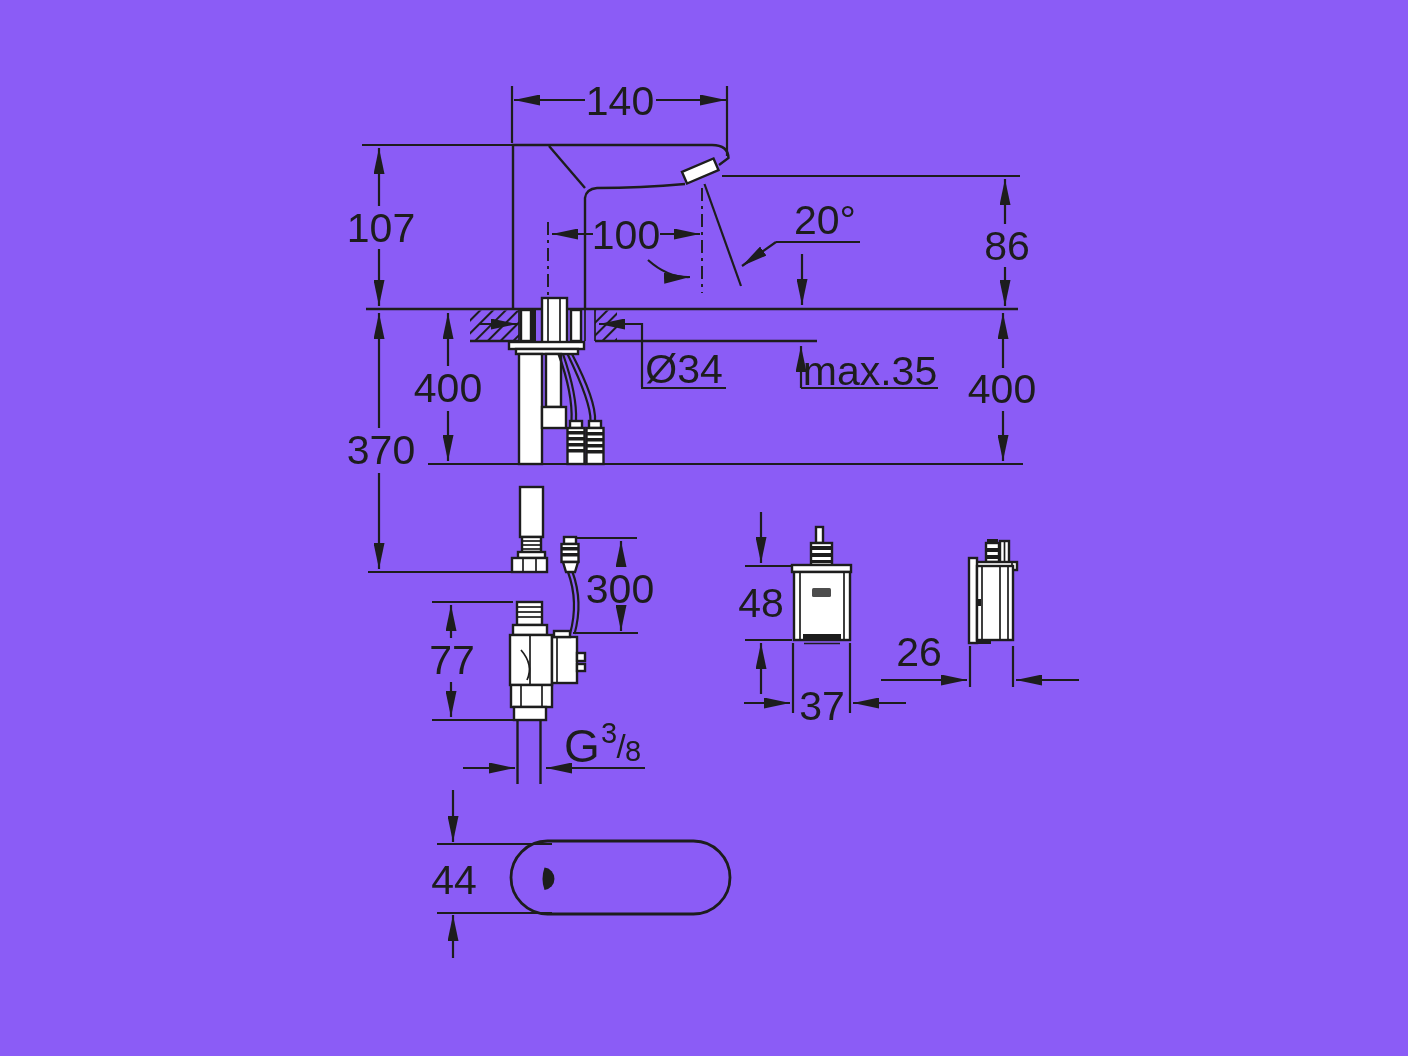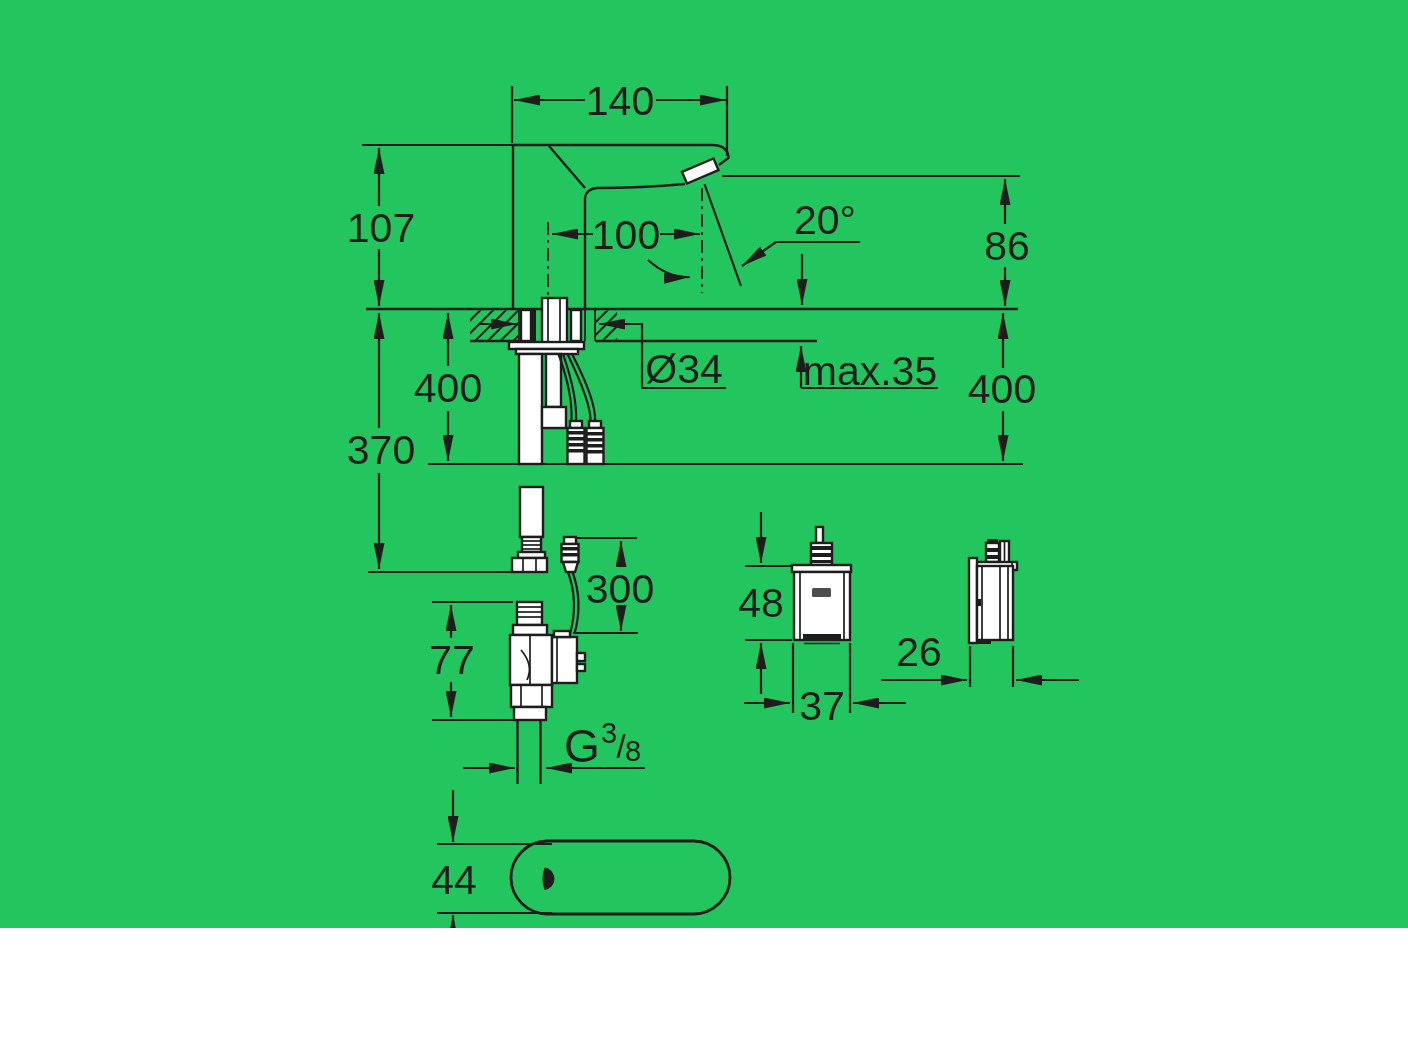--- a/index.html
+++ b/index.html
@@ -1,16 +1,16 @@
 <!DOCTYPE html>
 <html><head>
 <meta charset="utf-8">
 <style>
   html,body{margin:0;padding:0;background:#ffffff;}
-  .stage{position:relative;width:1408px;height:928px;background:#22c55e;overflow:hidden;}
+  .stage{position:relative;width:1408px;height:1056px;background:#8b5cf6;overflow:hidden;}
   svg{display:block;width:1408px;height:1056px;}
   svg text{font-family:"Liberation Sans","DejaVu Sans",sans-serif;fill:#1d1d1d;}
   .t{font-size:41px;text-anchor:middle;}
   .tg{font-size:46px;text-anchor:middle;}
   .ts{font-size:29px;text-anchor:middle;}
   .tsl{font-size:33px;text-anchor:middle;}
   .o{fill:#ffffff;stroke:#1d1d1d;stroke-width:2.4;stroke-linejoin:miter;}
   .ln{fill:none;stroke:#1d1d1d;stroke-width:2.4;stroke-linecap:butt;}
   .lw{fill:none;stroke:#1d1d1d;stroke-width:2.8;}
   .thin{fill:none;stroke:#1d1d1d;stroke-width:1.7;}

